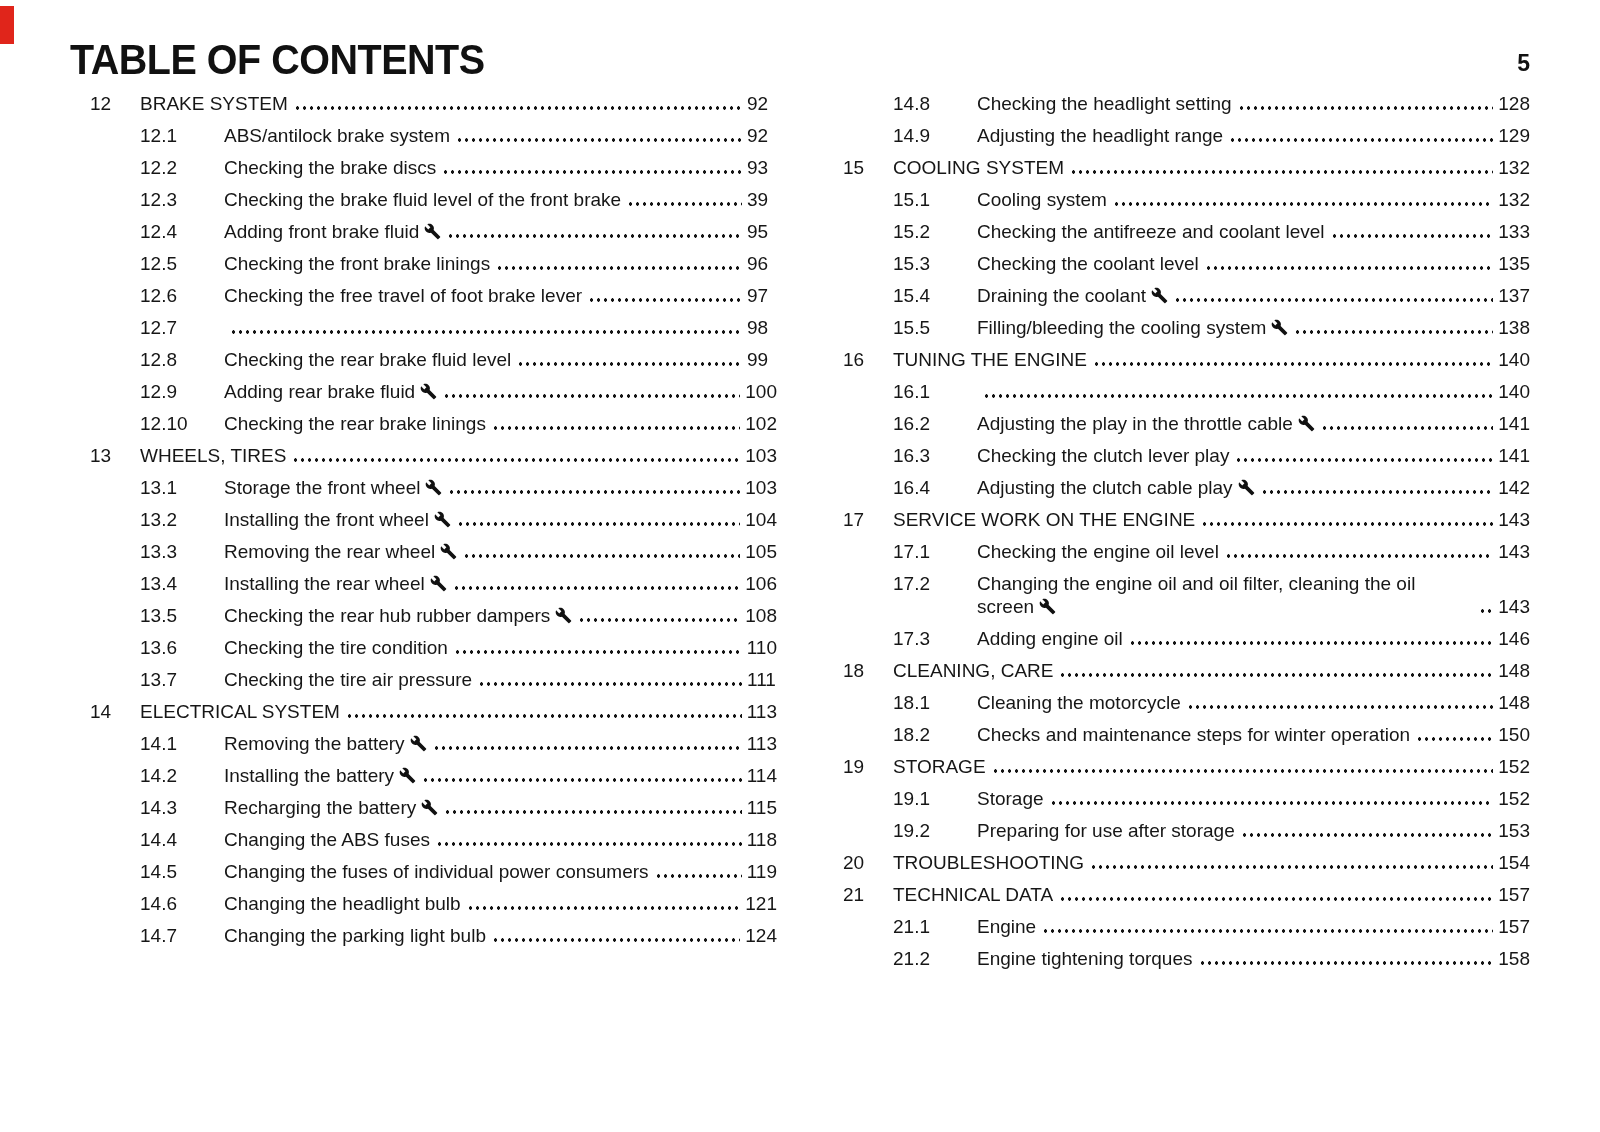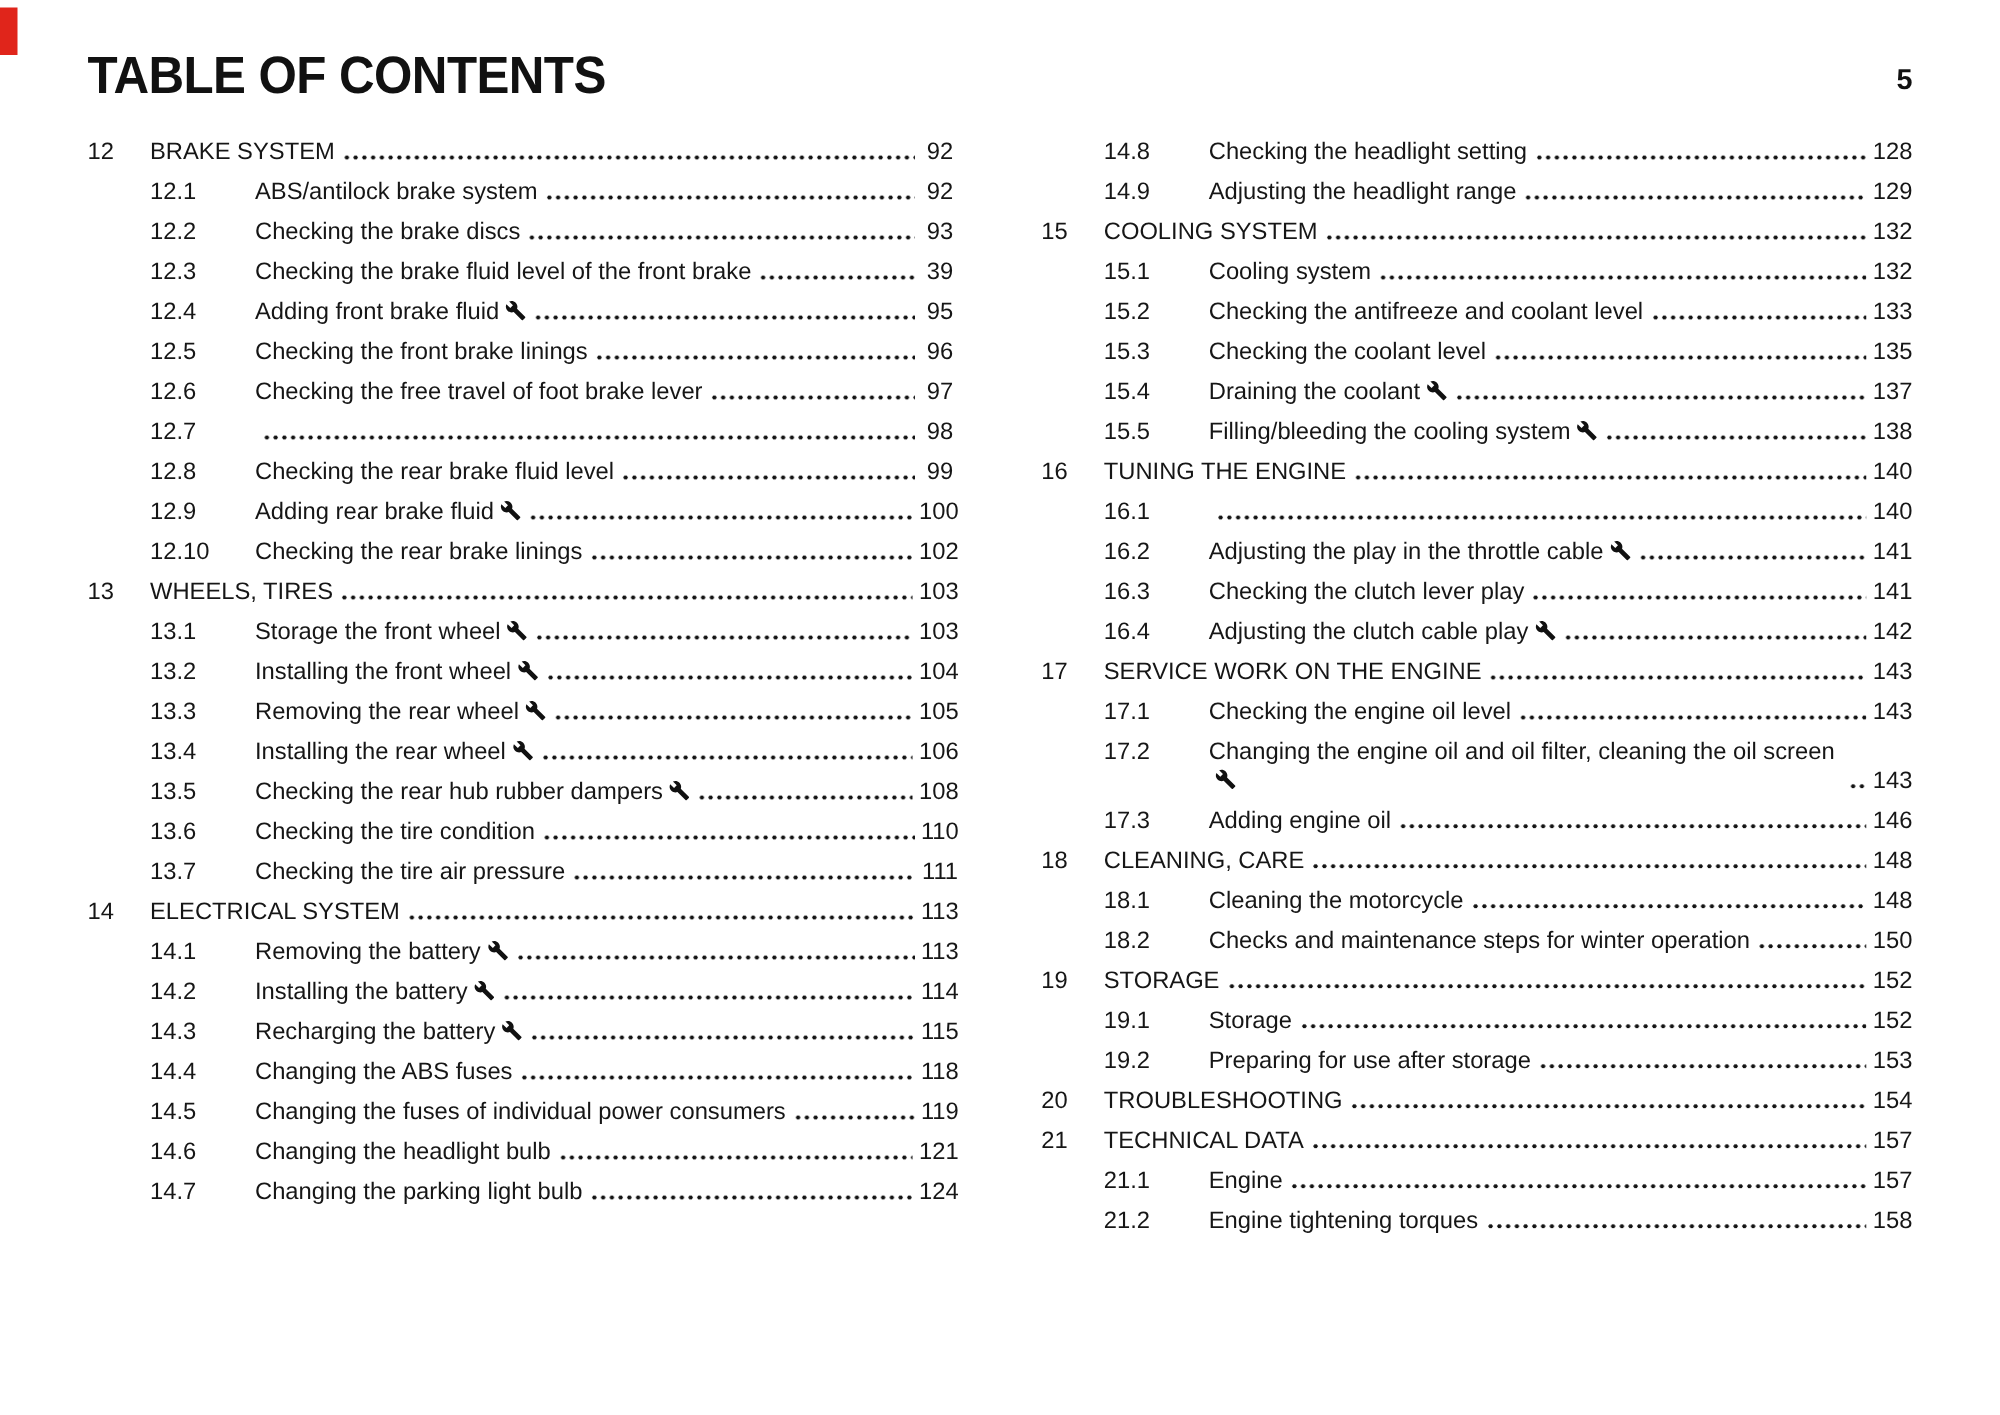--- a/index.html
+++ b/index.html
@@ -22,41 +22,42 @@
   .corner-accent {
     position: absolute;
     left: 0;
     top: 6px;
     width: 14px;
     height: 38px;
     background: #e0251b;
   }
   .page-header {
     position: relative;
-    margin-bottom: 26px;
+    margin-bottom: 8px;
   }
   .doc-title {
     font-size: 42px;
     font-weight: 800;
     letter-spacing: -0.5px;
     transform: scaleX(0.94);
     transform-origin: left center;
     color: #111;
   }
   .page-number {
     position: absolute;
     right: 0;
     top: 14px;
     font-size: 23px;
     font-weight: 700;
     color: #111;
   }
   .toc-columns {
     display: flex;
     gap: 66px;
+    margin-left: 20px;
   }
   .toc-col {
     flex: 1 1 0;
     min-width: 0;
   }
   .toc-row {
     display: flex;
     align-items: stretch;
     font-size: 19px;
     line-height: 23px;
@@ -91,21 +92,21 @@
     margin: 0 5px 4px 6px;
     background-image: radial-gradient(circle, #141414 1.5px, transparent 1.9px);
     background-size: 7px 6px;
     background-repeat: repeat-x;
     background-position: left bottom;
   }
   .toc-page {
     flex: 0 0 auto;
     align-self: flex-end;
     white-space: nowrap;
-    text-align: center;
+    text-align: left;
     min-width: 30px;
   }
 </style>
 </head>
 <body>
 
 <div class="page">
   <div class="corner-accent" style="background: rgb(224, 37, 27);"></div>
 
   <div class="page-header">

